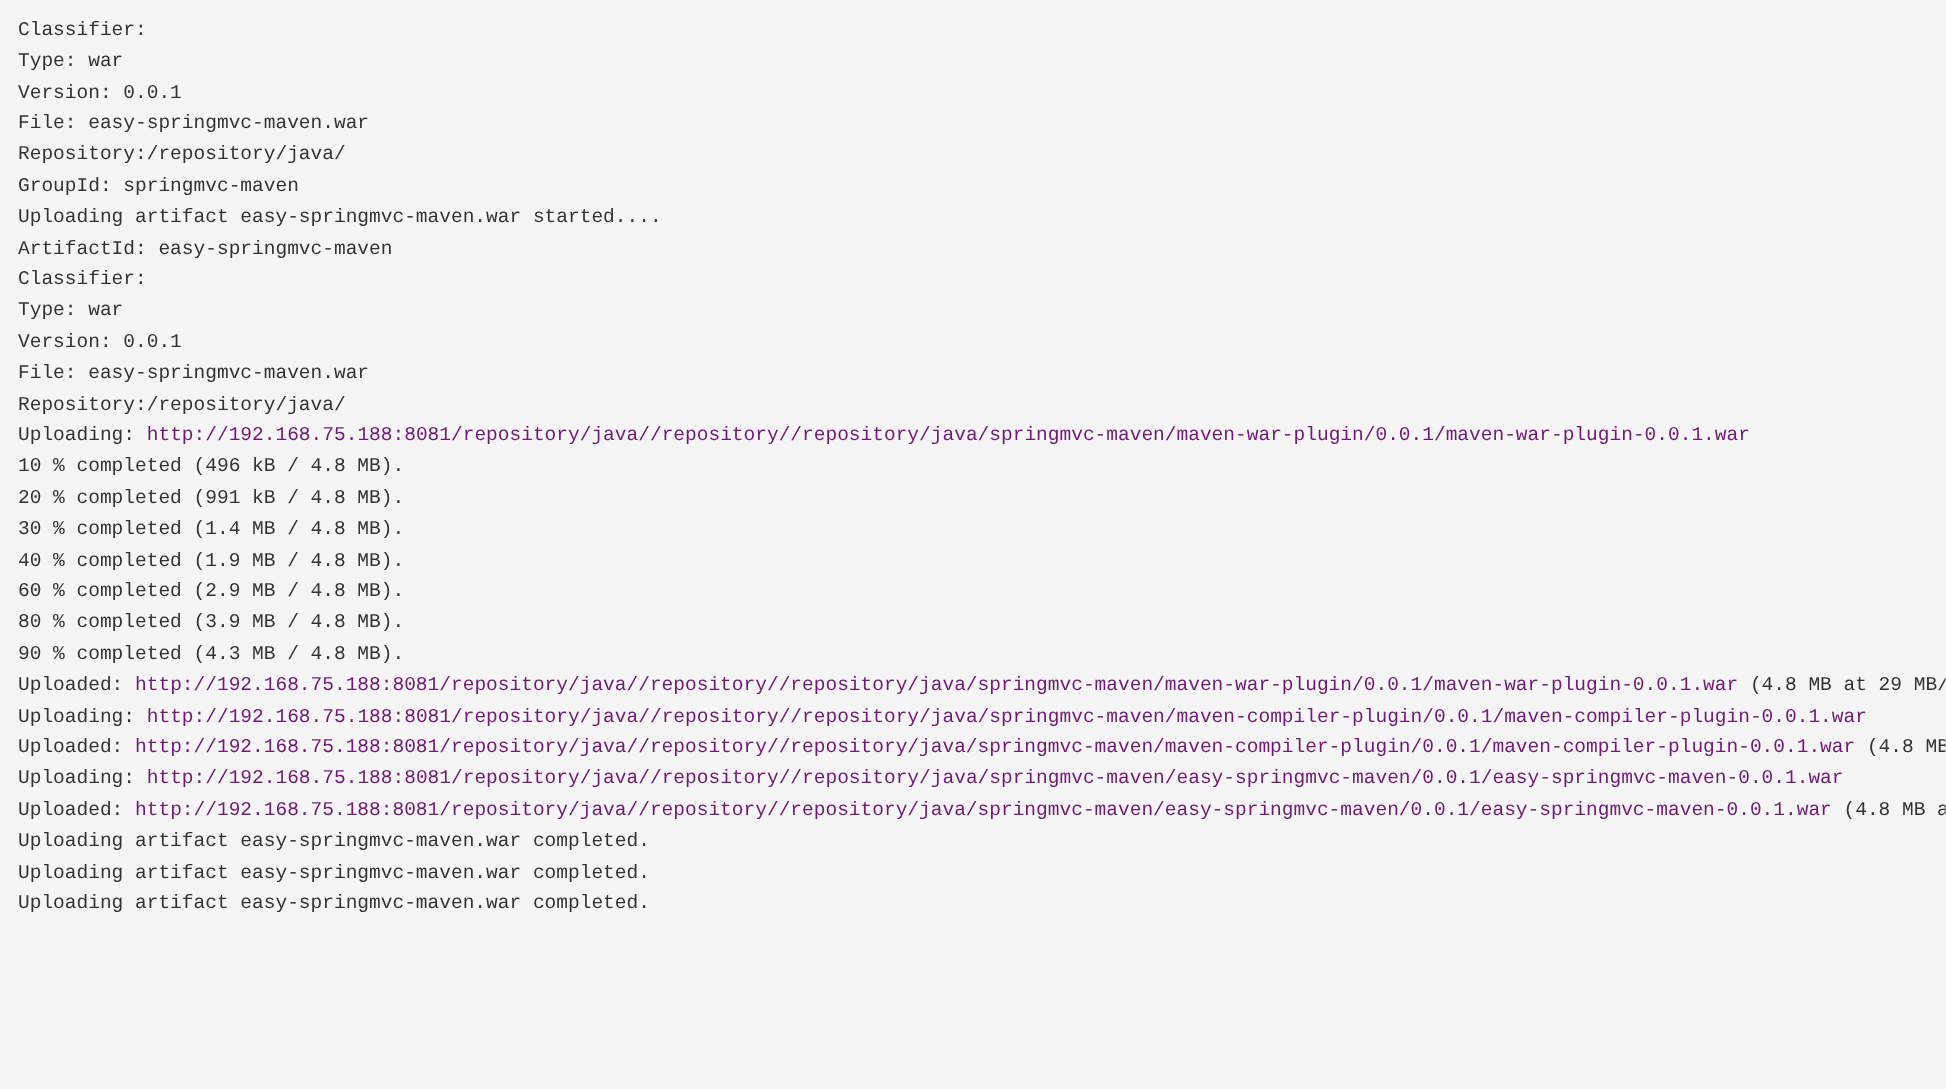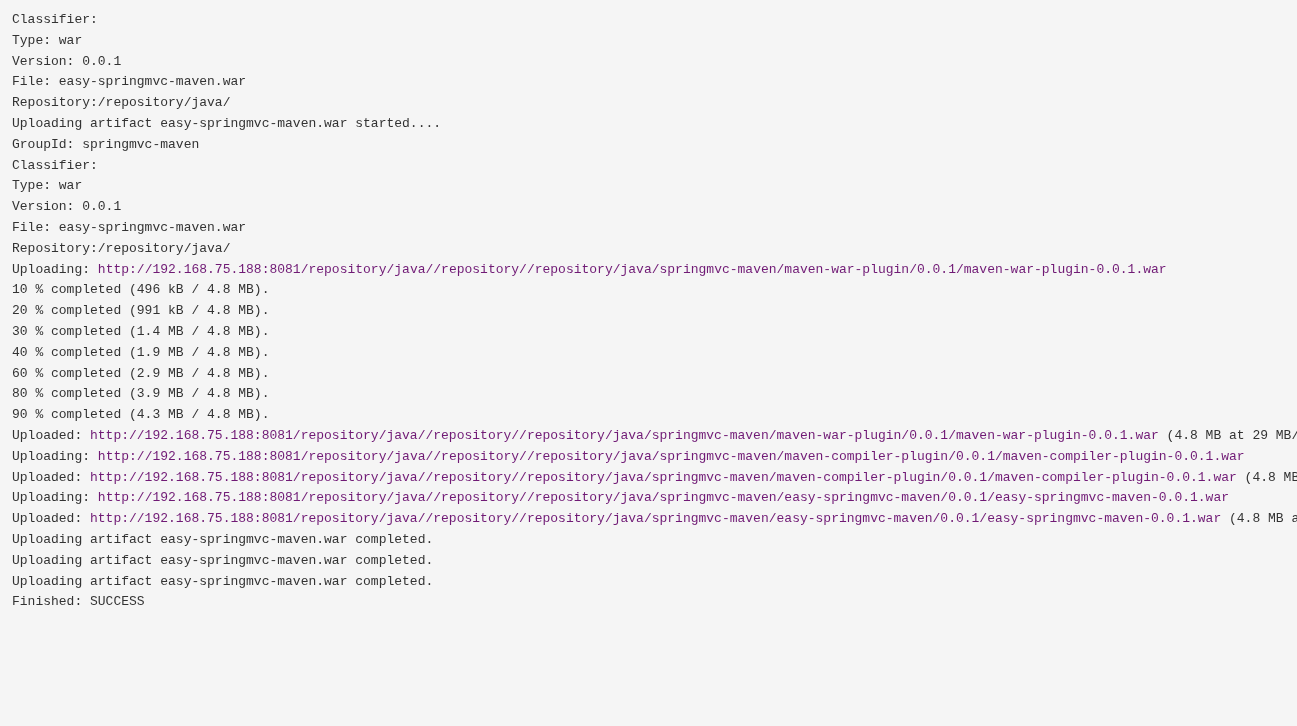--- a/index.html
+++ b/index.html
@@ -24,22 +24,23 @@
   </style>
 </head>
 <body>
 
 <div id="console">
     <div class="log-line"><span>Classifier:</span></div>
     <div class="log-line"><span>Type: war</span></div>
     <div class="log-line"><span>Version: 0.0.1</span></div>
     <div class="log-line"><span>File: easy-springmvc-maven.war</span></div>
     <div class="log-line"><span>Repository:/repository/java/</span></div>
+    <div class="log-line"><span>GroupId: springmvc-maven</span></div>
     <div class="log-line"><span>Uploading artifact easy-springmvc-maven.war started....</span></div>
-    <div class="log-line"><span>GroupId: springmvc-maven</span></div>
+    <div class="log-line"><span>ArtifactId: easy-springmvc-maven</span></div>
     <div class="log-line"><span>Classifier:</span></div>
     <div class="log-line"><span>Type: war</span></div>
     <div class="log-line"><span>Version: 0.0.1</span></div>
     <div class="log-line"><span>File: easy-springmvc-maven.war</span></div>
     <div class="log-line"><span>Repository:/repository/java/</span></div>
     <div class="log-line"><span>Uploading: </span><a class="link">http://192.168.75.188:8081/repository/java//repository//repository/java/springmvc-maven/maven-war-plugin/0.0.1/maven-war-plugin-0.0.1.war</a></div>
     <div class="log-line"><span>10 % completed (496 kB / 4.8 MB).</span></div>
     <div class="log-line"><span>20 % completed (991 kB / 4.8 MB).</span></div>
     <div class="log-line"><span>30 % completed (1.4 MB / 4.8 MB).</span></div>
     <div class="log-line"><span>40 % completed (1.9 MB / 4.8 MB).</span></div>
@@ -47,14 +48,13 @@
     <div class="log-line"><span>80 % completed (3.9 MB / 4.8 MB).</span></div>
     <div class="log-line"><span>90 % completed (4.3 MB / 4.8 MB).</span></div>
     <div class="log-line"><span>Uploaded: </span><a class="link">http://192.168.75.188:8081/repository/java//repository//repository/java/springmvc-maven/maven-war-plugin/0.0.1/maven-war-plugin-0.0.1.war</a><span> (4.8 MB at 29 MB/s)</span></div>
     <div class="log-line"><span>Uploading: </span><a class="link">http://192.168.75.188:8081/repository/java//repository//repository/java/springmvc-maven/maven-compiler-plugin/0.0.1/maven-compiler-plugin-0.0.1.war</a></div>
     <div class="log-line"><span>Uploaded: </span><a class="link">http://192.168.75.188:8081/repository/java//repository//repository/java/springmvc-maven/maven-compiler-plugin/0.0.1/maven-compiler-plugin-0.0.1.war</a><span> (4.8 MB at 37 MB/s)</span></div>
     <div class="log-line"><span>Uploading: </span><a class="link">http://192.168.75.188:8081/repository/java//repository//repository/java/springmvc-maven/easy-springmvc-maven/0.0.1/easy-springmvc-maven-0.0.1.war</a></div>
     <div class="log-line"><span>Uploaded: </span><a class="link">http://192.168.75.188:8081/repository/java//repository//repository/java/springmvc-maven/easy-springmvc-maven/0.0.1/easy-springmvc-maven-0.0.1.war</a><span> (4.8 MB at 41 MB/s)</span></div>
     <div class="log-line"><span>Uploading artifact easy-springmvc-maven.war completed.</span></div>
     <div class="log-line"><span>Uploading artifact easy-springmvc-maven.war completed.</span></div>
     <div class="log-line"><span>Uploading artifact easy-springmvc-maven.war completed.</span></div>
-    <div class="log-line"><span>Finished: SUCCESS</span></div>
   </div>
 
 </body></html>

